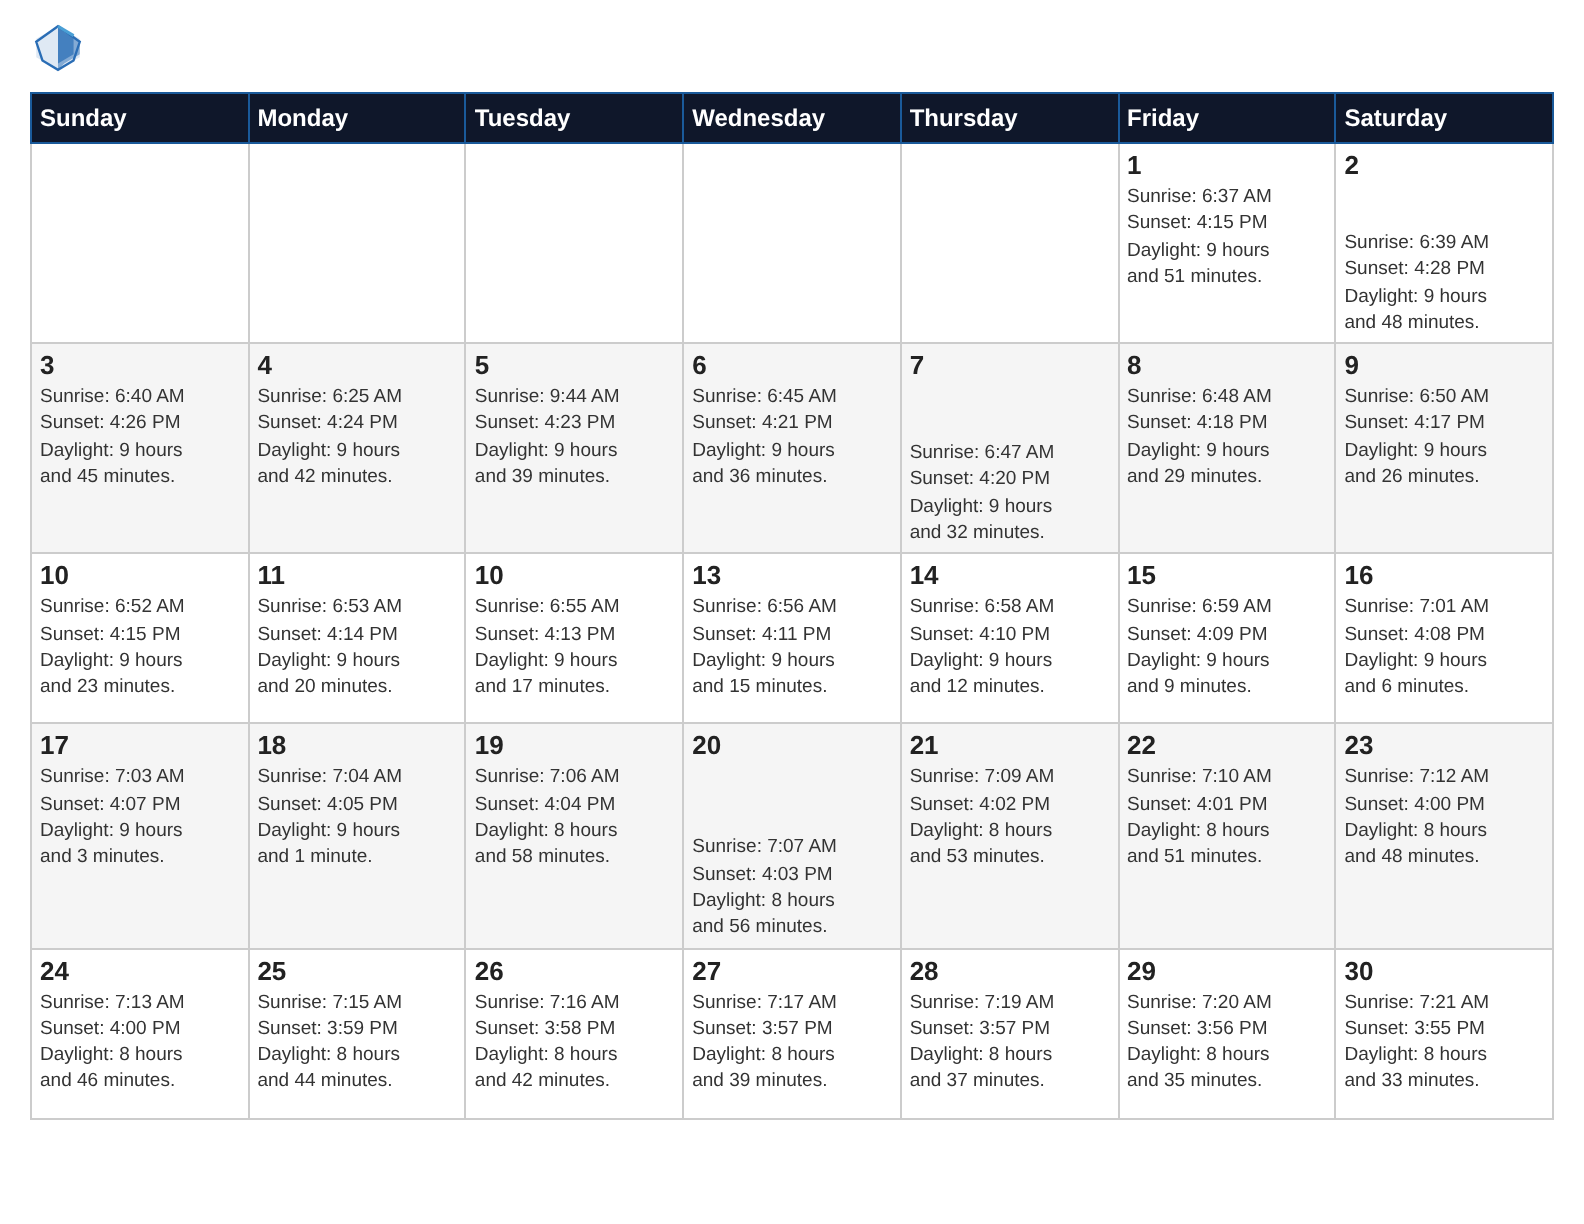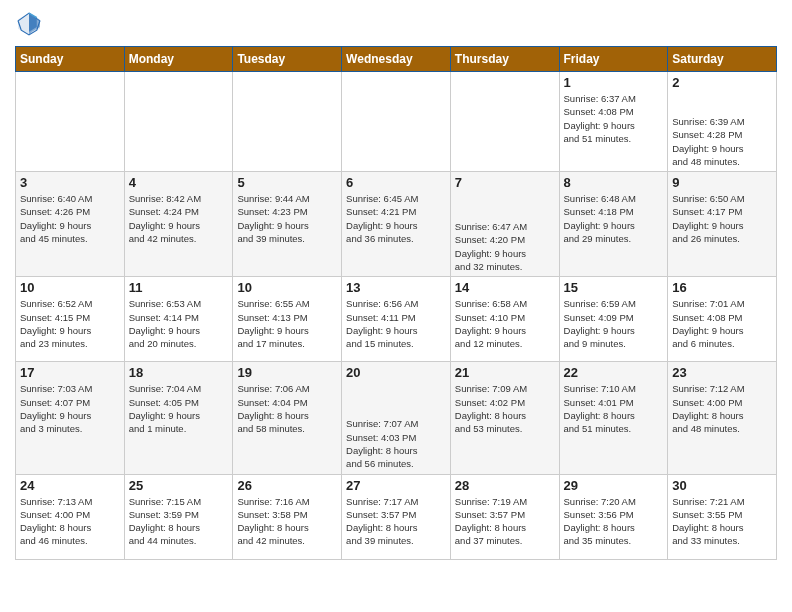--- a/index.html
+++ b/index.html
@@ -56,21 +56,21 @@
     .subtitle {
       font-size: 14px;
       color: #444;
     }
     .calendar {
       width: 100%;
       border-collapse: collapse;
       table-layout: fixed;
     }
     .calendar thead th {
-      background-color: #a16207;
+      background-color: #0f172a;
       color: #fff;
       font-size: 12px;
       font-weight: bold;
       padding: 5px 4px;
       text-align: left;
       border: 1px solid #1a5a9a;
     }
     .calendar tbody td {
       border: 1px solid #ccc;
       vertical-align: top;
@@ -138,21 +138,21 @@
     <tbody id="calendar-body">
     <tr>
           <td class="empty-cell"></td>
           <td class="empty-cell"></td>
           <td class="empty-cell"></td>
           <td class="empty-cell"></td>
           <td class="empty-cell"></td>
           <td>
             <span class="day-number">1</span>
             <div class="day-info" style="white-space: pre-line;">Sunrise: 6:37 AM
-Sunset: 4:08 PM
+Sunset: 4:15 PM
 Daylight: 9 hours
 and 51 minutes.</div>
           </td>
           <td>
             <span class="day-number">2</span>
             <div class="day-info" style="white-space: pre-line; margin-top: 25px;">Sunrise: 6:39 AM
 Sunset: 4:28 PM
 Daylight: 9 hours
 and 48 minutes.</div>
           </td>
@@ -160,21 +160,21 @@
         <tr>
           <td>
             <span class="day-number">3</span>
             <div class="day-info" style="white-space: pre-line;">Sunrise: 6:40 AM
 Sunset: 4:26 PM
 Daylight: 9 hours
 and 45 minutes.</div>
           </td>
           <td>
             <span class="day-number">4</span>
-            <div class="day-info" style="white-space: pre-line;">Sunrise: 8:42 AM
+            <div class="day-info" style="white-space: pre-line;">Sunrise: 6:25 AM
 Sunset: 4:24 PM
 Daylight: 9 hours
 and 42 minutes.</div>
           </td>
           <td>
             <span class="day-number">5</span>
             <div class="day-info" style="white-space: pre-line;">Sunrise: 9:44 AM
 Sunset: 4:23 PM
 Daylight: 9 hours
 and 39 minutes.</div>

